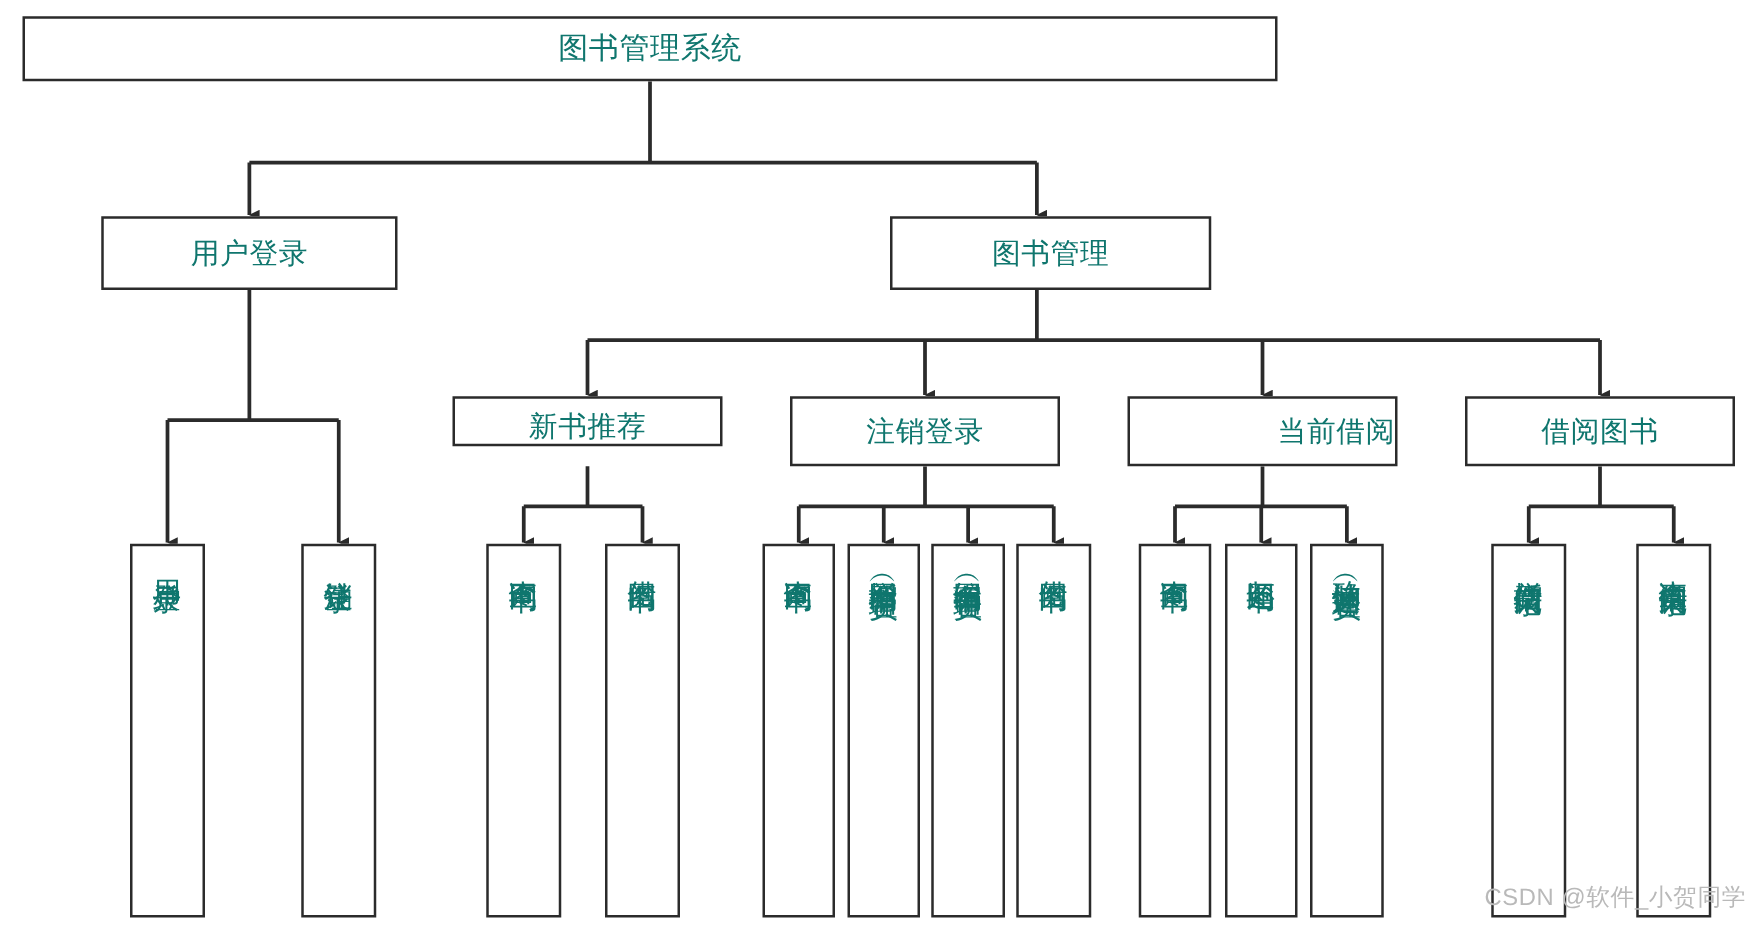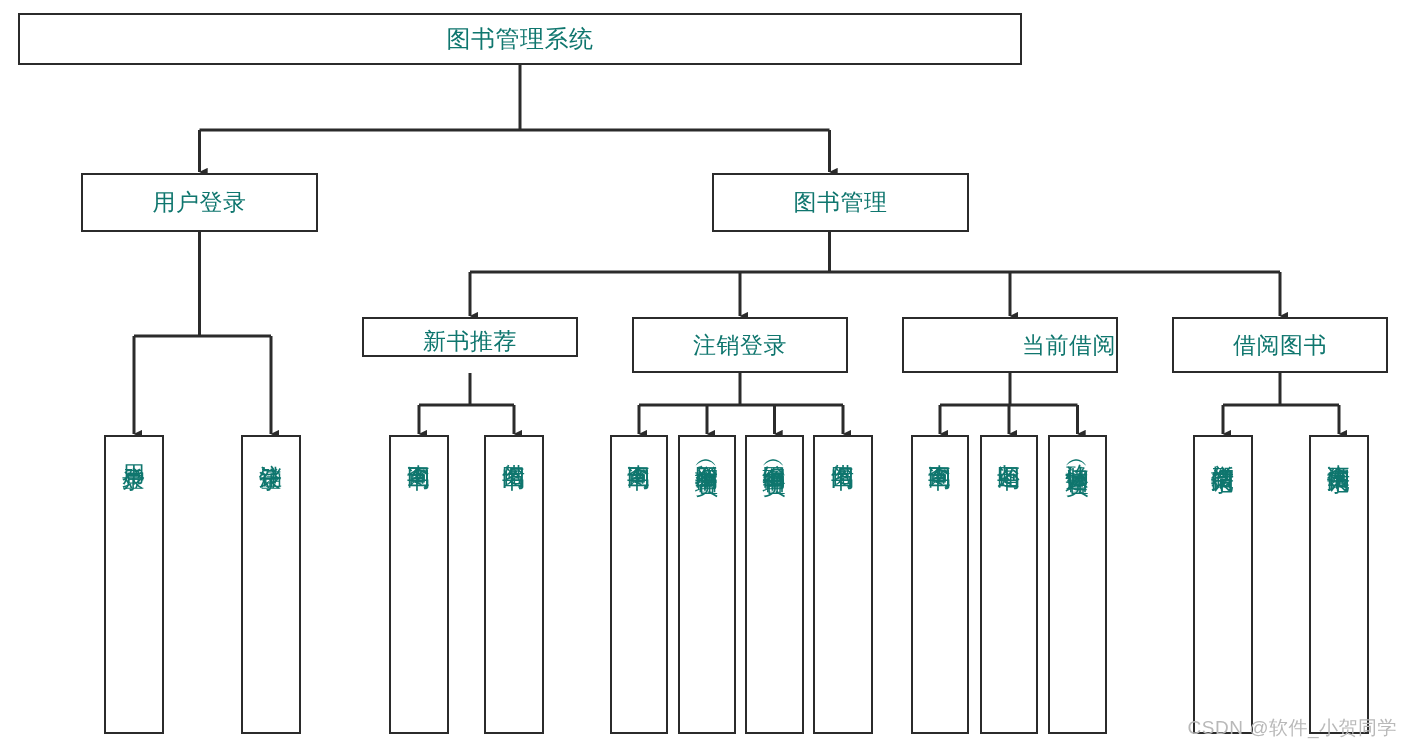--- a/index.html
+++ b/index.html
@@ -60,21 +60,21 @@
     letter-spacing: 1.5px;
     text-align: left;
     max-height: 100%;
   }
   .node.root .node-label {
     font-size: 24px;
   }
   #watermark {
     position: absolute;
     right: 8px;
-    bottom: 6px;
+    bottom: 16px;
     font-size: 19px;
     color: #b9b9b9;
     letter-spacing: 0.5px;
     white-space: nowrap;
     pointer-events: none;
     font-family: "Liberation Sans", "DejaVu Sans", sans-serif;
   }
 </style>
 </head>
 <body>

